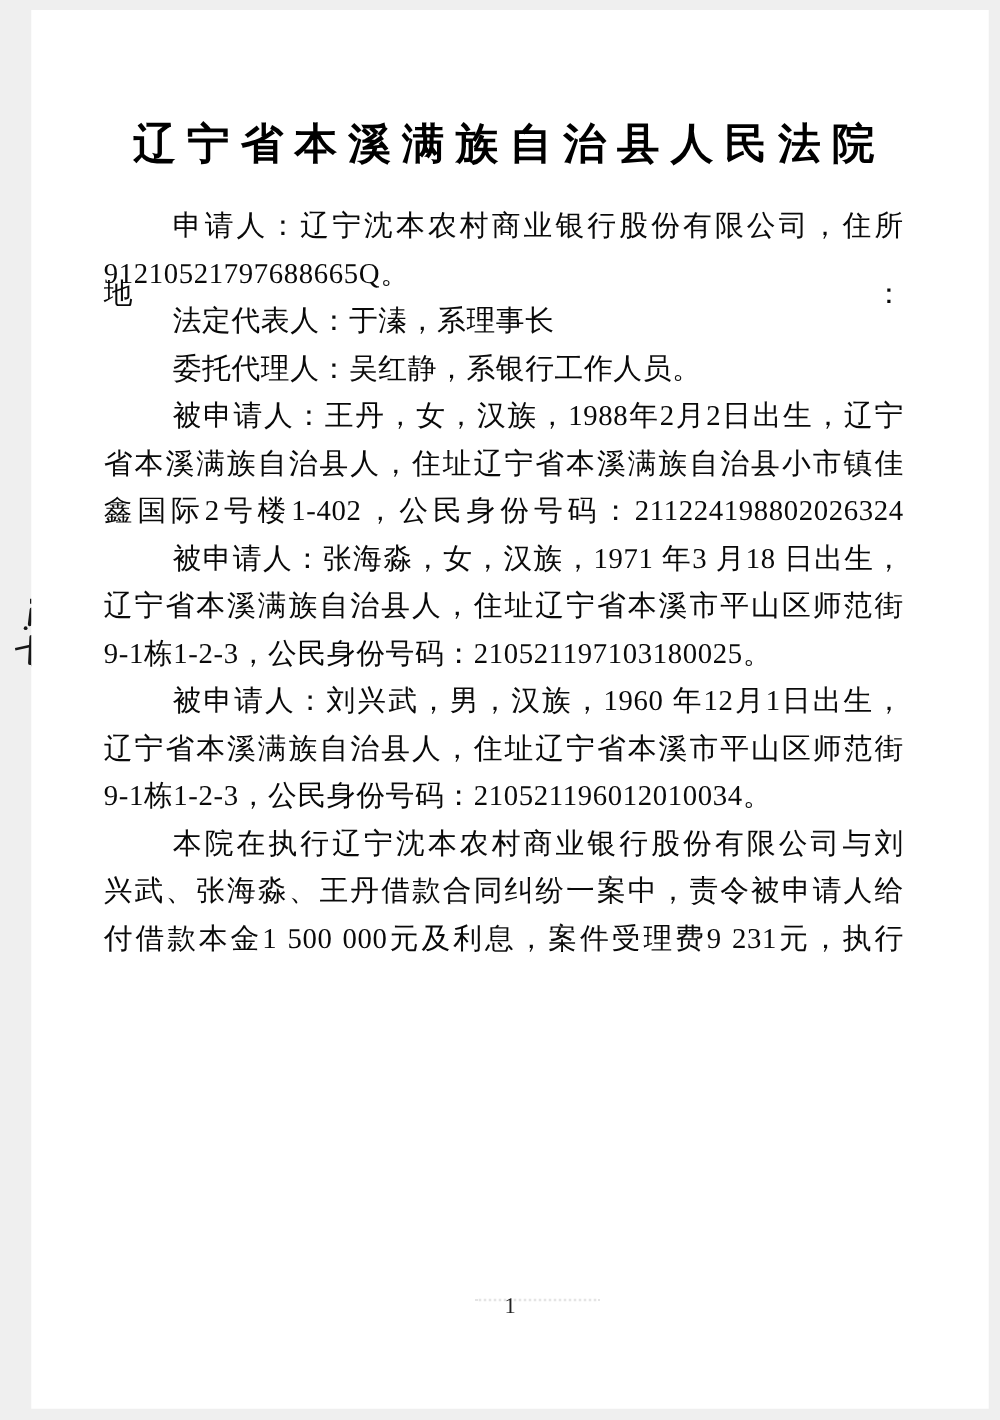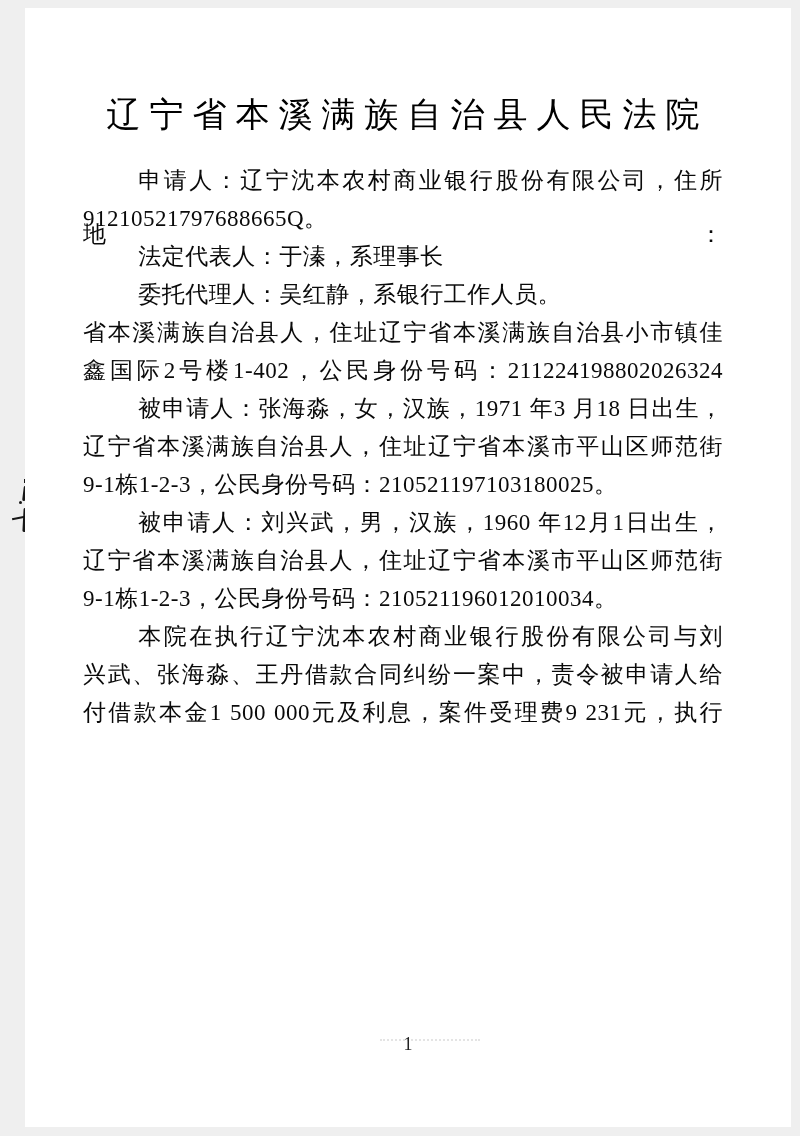--- a/index.html
+++ b/index.html
@@ -22,21 +22,21 @@
     height: 1119px;
     background: #ffffff;
   }
   .content {
     padding: 0 68px 0 58px;
   }
   .court-name {
     margin-top: 84px;
     text-align: center;
     font-size: 34px;
-    font-weight: normal;
+    font-weight: bold;
     color: #000;
     letter-spacing: 9px;
     text-indent: 9px;
     white-space: nowrap;
   }
   .doc-title {
     margin-top: 74px;
     text-align: center;
     font-size: 34px;
     font-weight: bold;
@@ -118,20 +118,21 @@
   <div class="content">
     <div class="court-name">辽宁省本溪满族自治县人民法院</div>
 
 
 
     <div class="body-text">
         <div class="line indent justify">申请人：辽宁沈本农村商业银行股份有限公司，住所地：</div>
         <div class="line">91210521797688665Q。</div>
         <div class="line indent">法定代表人：于溱，系理事长</div>
         <div class="line indent">委托代理人：吴红静，系银行工作人员。</div>
+        <div class="line indent justify">被申请人：王丹，女，汉族，1988年2月2日出生，辽宁</div>
         <div class="line justify">省本溪满族自治县人，住址辽宁省本溪满族自治县小市镇佳</div>
         <div class="line justify">鑫国际2号楼1-402，公民身份号码：211224198802026324</div>
         <div class="line indent justify">被申请人：张海淼，女，汉族，1971 年3 月18 日出生，</div>
         <div class="line justify">辽宁省本溪满族自治县人，住址辽宁省本溪市平山区师范街</div>
         <div class="line">9-1栋1-2-3，公民身份号码：210521197103180025。</div>
         <div class="line indent justify">被申请人：刘兴武，男，汉族，1960 年12月1日出生，</div>
         <div class="line justify">辽宁省本溪满族自治县人，住址辽宁省本溪市平山区师范街</div>
         <div class="line">9-1栋1-2-3，公民身份号码：210521196012010034。</div>
         <div class="line indent justify">本院在执行辽宁沈本农村商业银行股份有限公司与刘</div>
         <div class="line justify">兴武、张海淼、王丹借款合同纠纷一案中，责令被申请人给</div>

